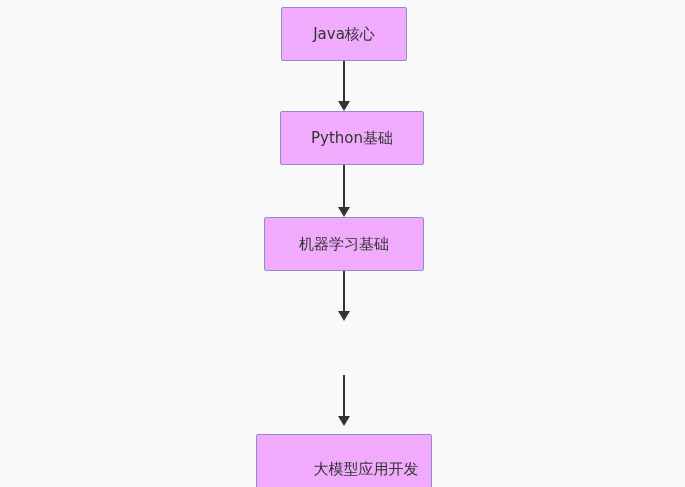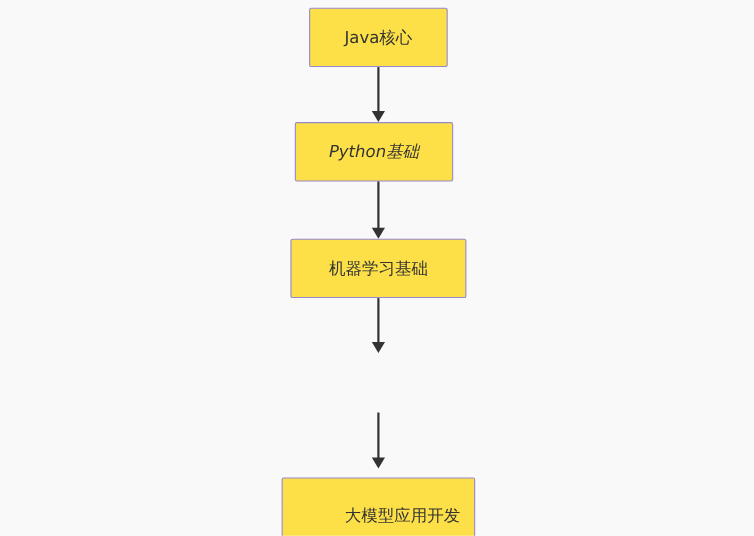--- a/index.html
+++ b/index.html
@@ -17,33 +17,33 @@
   .canvas {
     position: absolute;
     left: 0;
     top: 0;
     width: 685px;
     height: 487px;
   }
   .node {
     position: absolute;
     box-sizing: border-box;
-    background: #fde047;
+    background: #f0abfc;
     border: 1.5px solid #9588cd;
     border-radius: 2px;
     color: #333333;
     font-size: 15px;
     display: flex;
     align-items: center;
     justify-content: center;
     text-align: center;
     white-space: nowrap;
   }
   .node-1 { left: 281px; top: 7px;   width: 126px; height: 54px; }
-  .node-2 { left: 268px; top: 111px; width: 144px; height: 54px; font-style: italic; }
+  .node-2 { left: 280px; top: 111px; width: 144px; height: 54px; }
   .node-3 { left: 264px; top: 217px; width: 160px; height: 54px; text-align: right; }
   .node-4 { left: 264px; top: 321px; width: 160px; height: 54px; }
   .node-5 { left: 256px; top: 434px; width: 176px; height: 71px; padding-left: 44px; }
 
   .edge {
     position: absolute;
     width: 12px;
     left: 338px;
   }
   .edge-1 { top: 61px;  height: 50px; }

